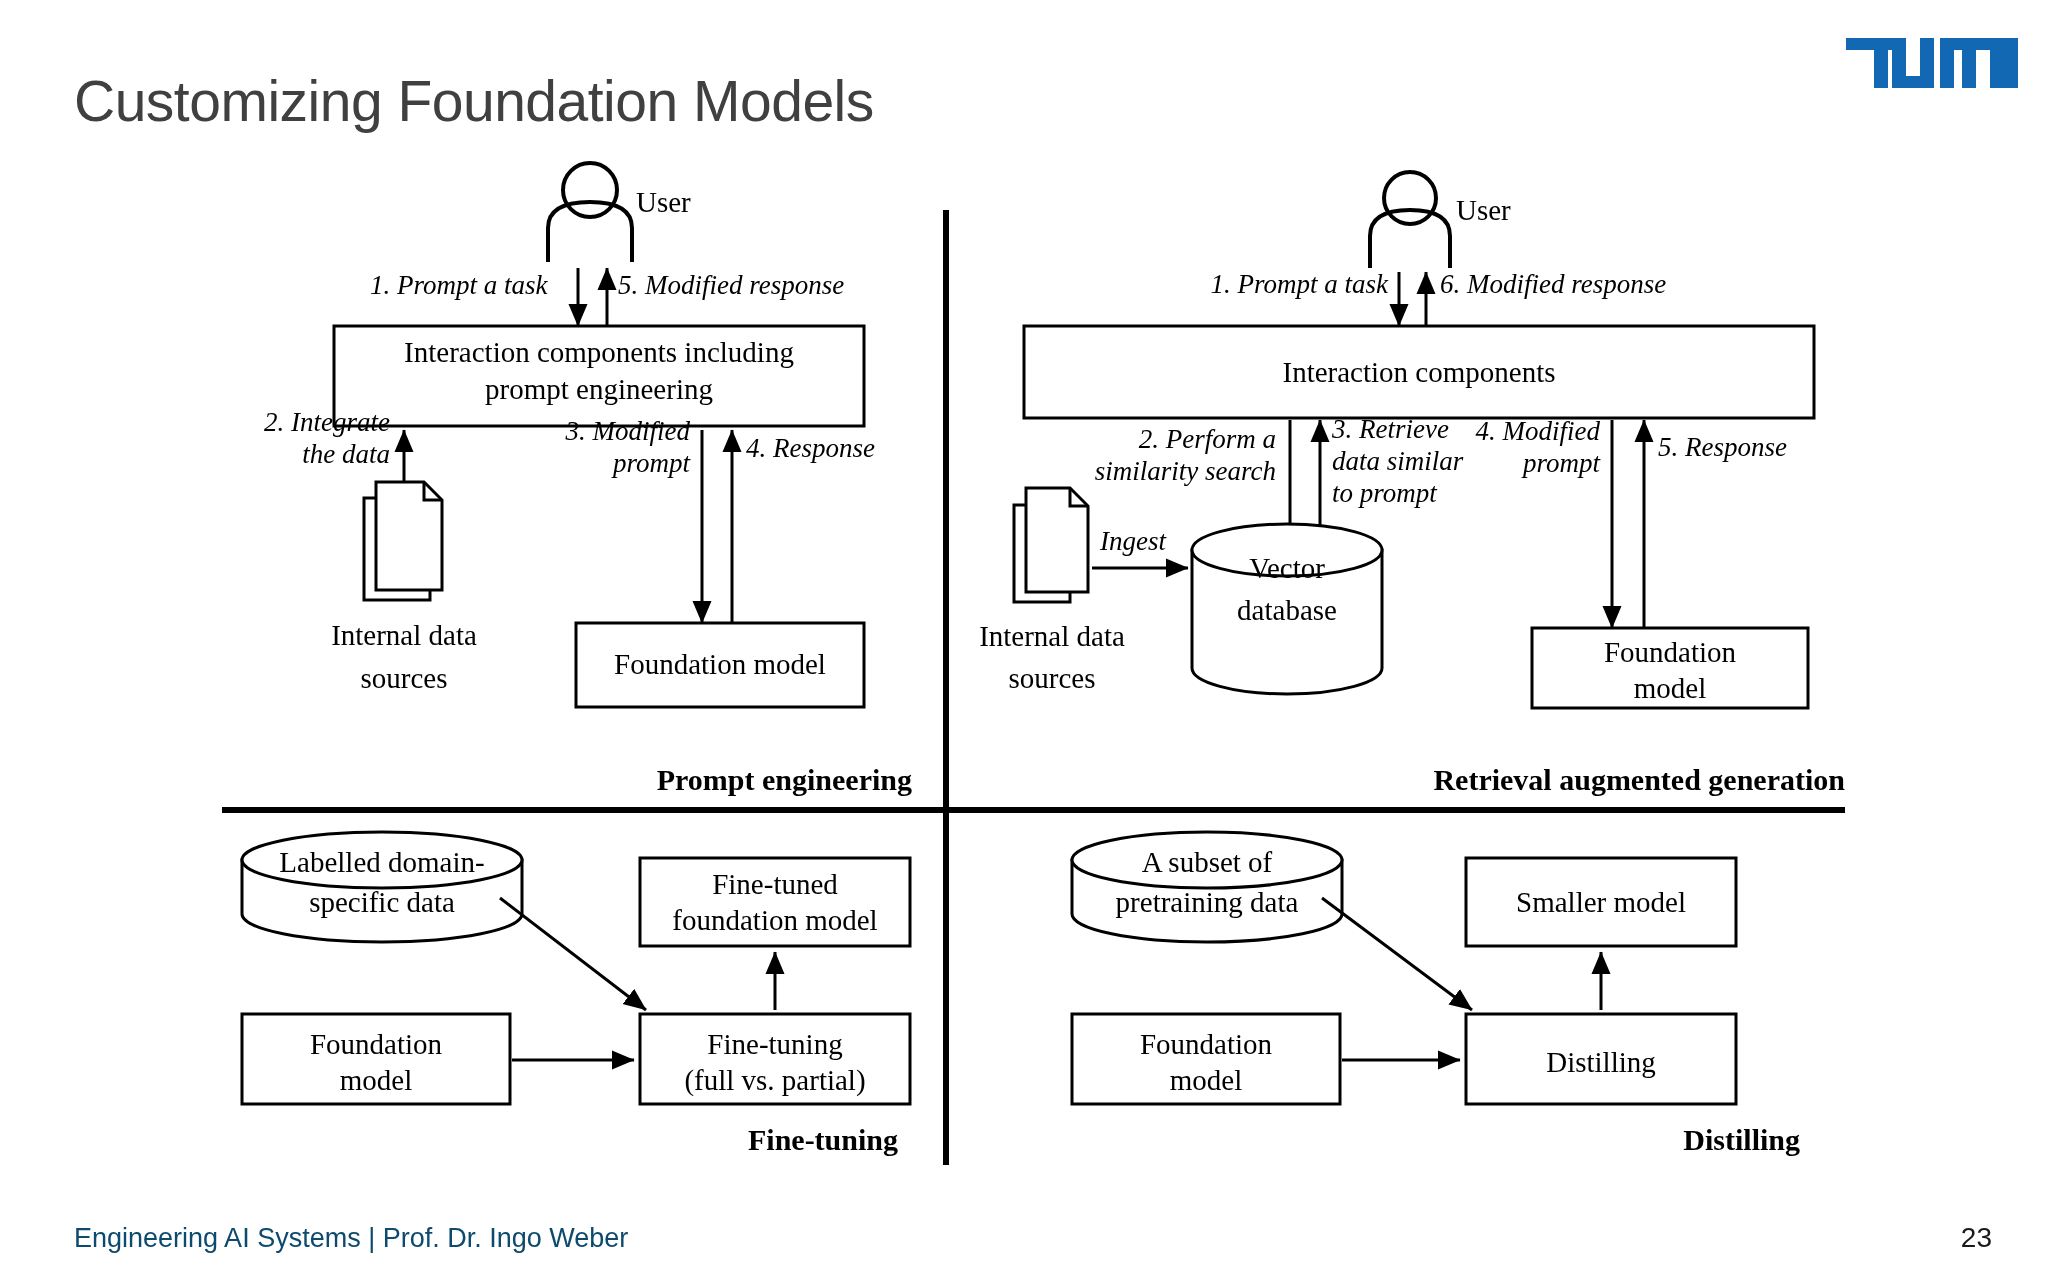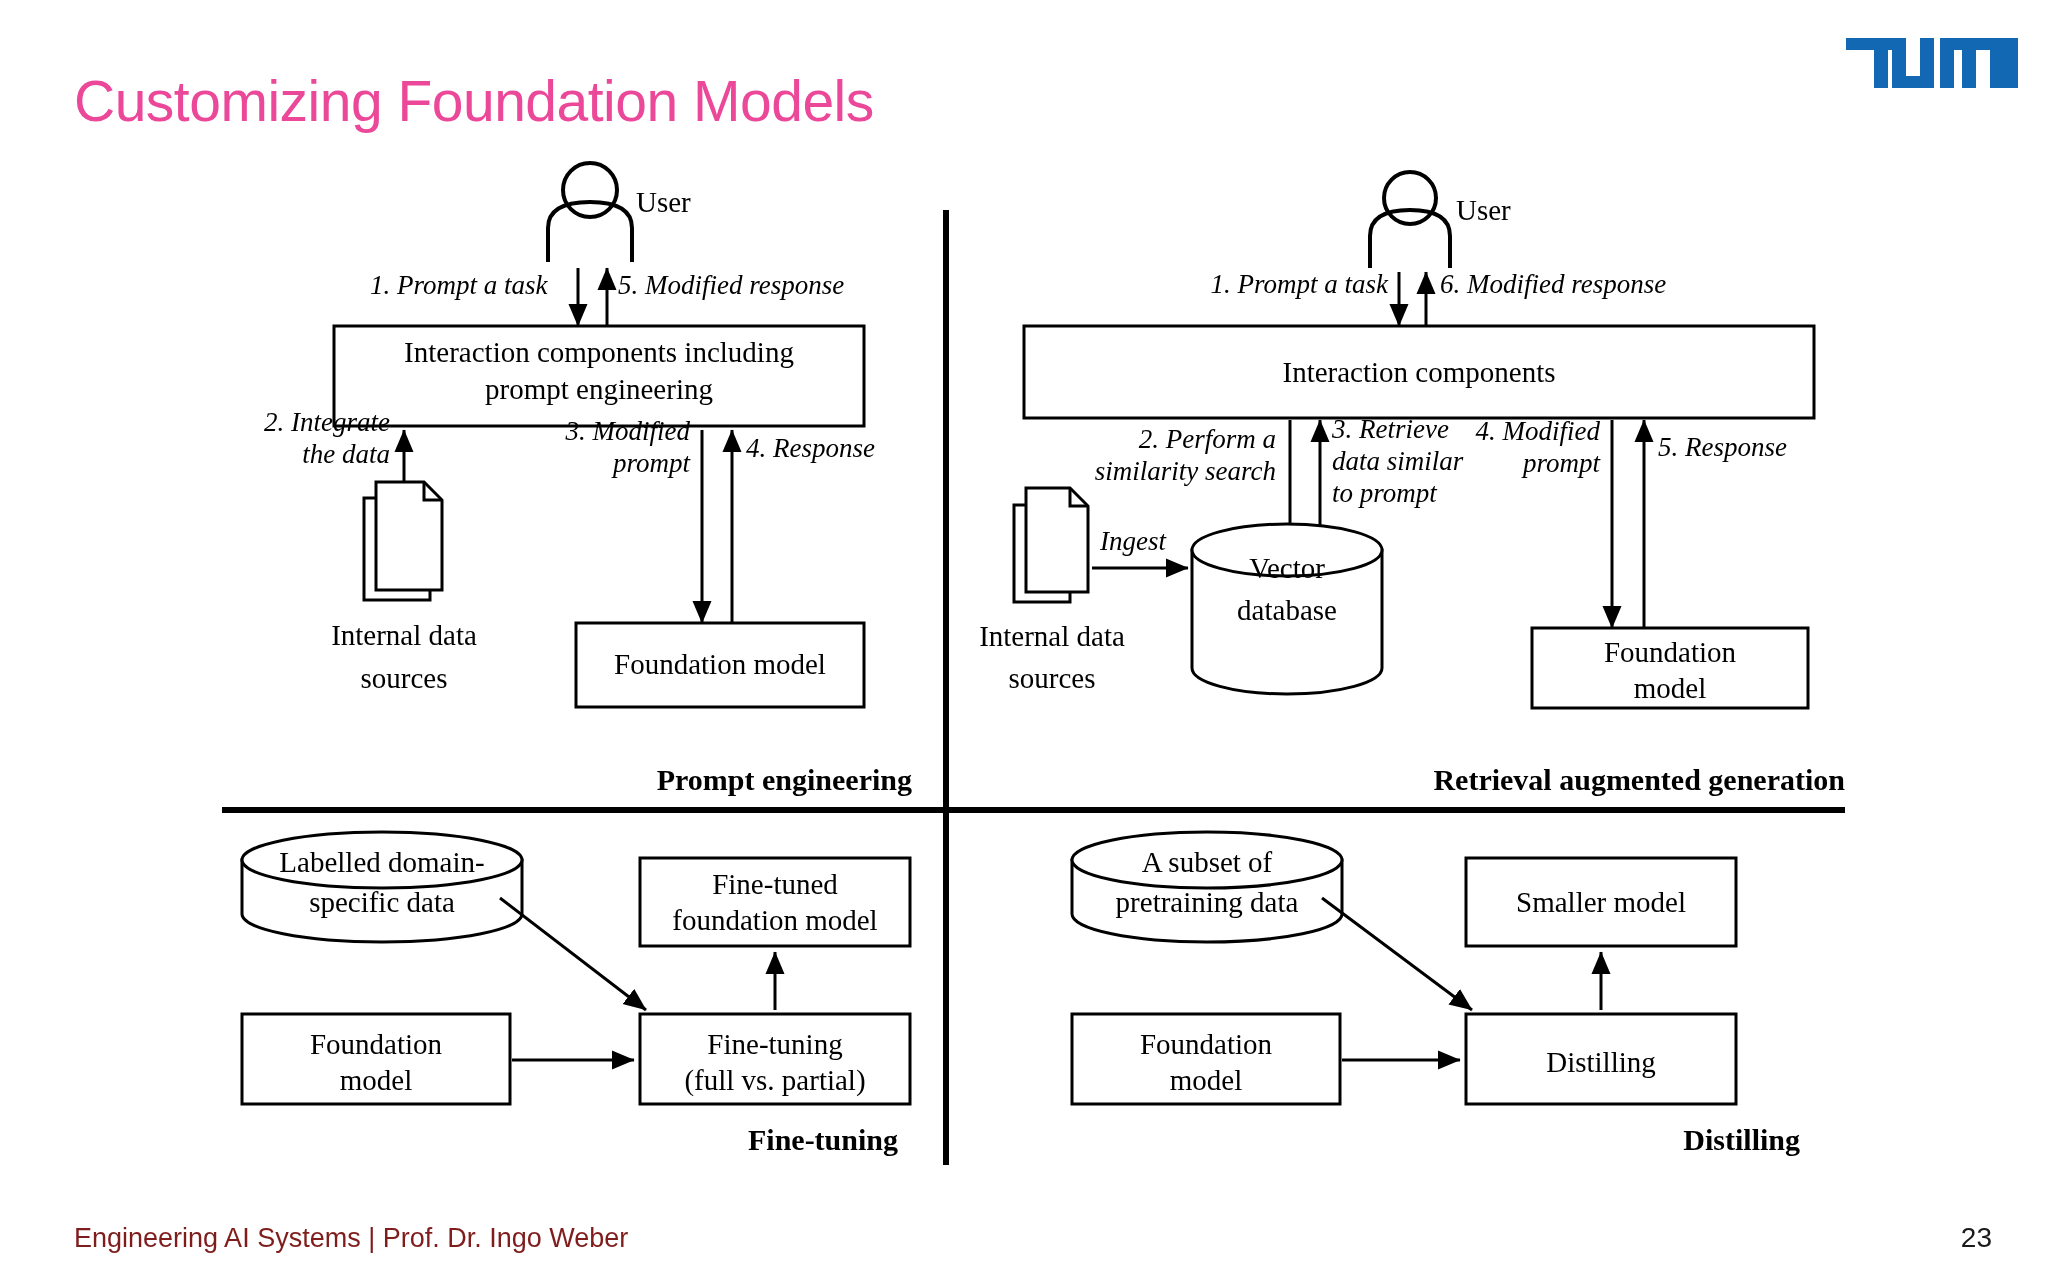--- a/index.html
+++ b/index.html
@@ -16,21 +16,21 @@
   }
 
   
   #slide-title {
     position: absolute;
     left: 74px;
     top: 68px;
     font-family: "Liberation Sans", sans-serif;
     font-size: 57px;
     font-weight: 400;
-    color: #ec4899;
+    color: #404040;
     letter-spacing: -0.5px;
     white-space: nowrap;
   }
 
   #tum-logo {
     position: absolute;
     right: 28px;
     top: 30px;
     width: 176px;
     height: 60px;
@@ -45,21 +45,21 @@
     height: 1040px;
   }
 
   
   #footer-text {
     position: absolute;
     left: 74px;
     bottom: 26px;
     font-family: "Liberation Sans", sans-serif;
     font-size: 27px;
-    color: #7f1d1d;
+    color: #0c4a6e;
     white-space: nowrap;
   }
   #page-number {
     position: absolute;
     right: 56px;
     bottom: 26px;
     font-family: "Liberation Sans", sans-serif;
     font-size: 28px;
     color: #1a1a1a;
   }

